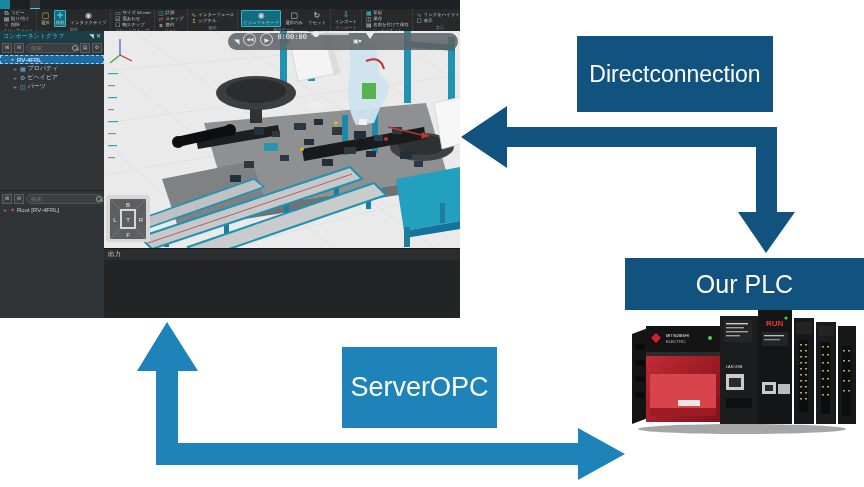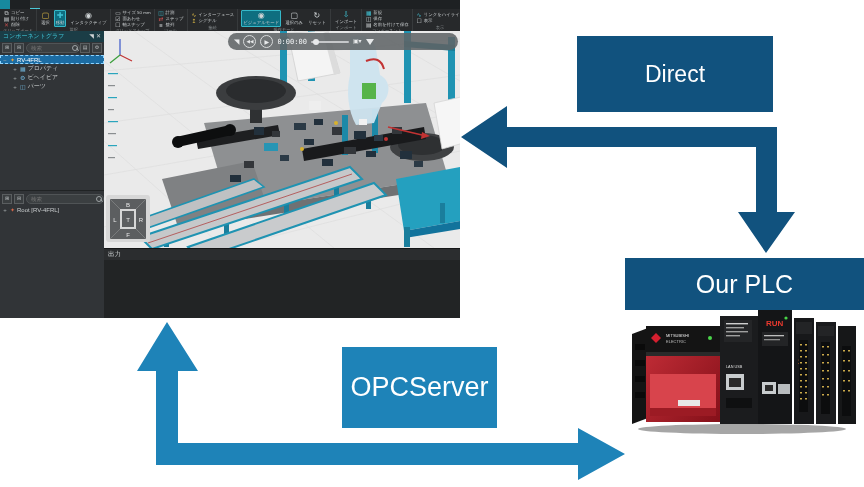--- a/index.html
+++ b/index.html
@@ -49,21 +49,21 @@
   .tree{padding:1px 0;}
   .trow{height:9px;display:flex;align-items:center;gap:2px;padding:0 2px;font-size:6px;color:#c8cccd;white-space:nowrap;}
   .trow .exp{width:6px;color:#9fa4a6;font-size:6px;text-align:center;}
   .trow .ticn{font-size:6px;color:#e8a33d;}
   .trow.sel{background:#1c6ca3;outline:1px dashed #8fd4ff;outline-offset:-1px;color:#fff;}
   .trow.child{padding-left:12px;}
   .splitter{height:1px;background:#202object324;background:#202324;margin:2px 0;}
   
   .viewport{position:absolute;left:104px;top:31px;width:356px;height:217px;background:#eaeaea;overflow:hidden;}
   .playbar{position:absolute;left:124px;top:2px;width:230px;height:17px;background:rgba(96,100,102,.88);
-           border-radius:9px;display:flex;align-items:center;gap:4px;padding:0 6px;box-sizing:border-box;}
+           border-radius:9px;display:flex;align-items:flex-start;gap:4px;padding:0 6px;box-sizing:border-box;}
   .pb-ic{color:#e8eaeb;font-size:7px;line-height:17px;}
   .pb-circ{width:11px;height:11px;border:1px solid #d8dadb;border-radius:50%;color:#e8eaeb;font-size:4.5px;
            display:flex;align-items:center;justify-content:center;}
   .pb-time{color:#f2f4f5;font-size:7px;font-family:"DejaVu Sans Mono",monospace;}
   .pb-slider{position:relative;width:38px;height:2px;background:#c6c8ca;border-radius:1px;}
   .pb-slider i{position:absolute;left:2px;top:-2px;width:6px;height:6px;border-radius:50%;background:#e8eaeb;}
   .funnel{width:0;height:0;border-left:4px solid transparent;border-right:4px solid transparent;border-top:6px solid #e8eaeb;}
   .cube{position:absolute;left:2px;top:164px;}
   .outpanel{position:absolute;left:104px;top:248px;width:356px;height:70px;background:#222425;border-top:1px solid #151617;}
   .outhead{height:11px;background:#2b2d2f;display:flex;align-items:center;padding:0 4px;}
@@ -438,20 +438,21 @@
     </div>
   </div>
 
   <svg class="arrows">
     <polygon style="fill:var(--dark_blue)" points="461,137 507,106 507,127 777,127 777,212 795,212 766,253 738,212 756,212 756,147 507,147 507,168"></polygon>
     <polygon style="fill:var(--light_blue)" points="167,322 198,371 178,371 178,443 578,443 578,428 625,454 578,480 578,465 156,465 156,371 137,371"></polygon>
   </svg>
 
   <div class="dbox box-direct">
     <span>Direct</span>
+    <span>connection</span>
   </div>
 
   <div class="dbox box-ourplc">
     <span>Our PLC</span>
   </div>
 
   <svg class="plcphoto" viewBox="0 0 230 130">
     <defs>
       <linearGradient id="gr" x1="0" y1="0" x2="1" y2="1">
         <stop offset="0" stop-color="#c9303a"></stop>
@@ -553,17 +554,17 @@
         <rect x="213" y="86" width="2" height="1.5"></rect>
           <rect x="218" y="86" width="2" height="1.5"></rect>
       </g>
       <rect x="166" y="18" width="16" height="12" fill="#232426"></rect>
       <rect x="188" y="22" width="16" height="10" fill="#232426"></rect>
     </g>
   </svg>
 
 
   <div class="dbox box-opc">
+    <span>Server</span>
     <span>OPC</span>
-    <span>Server</span>
   </div>
 
 </div>
 
 </body></html>

